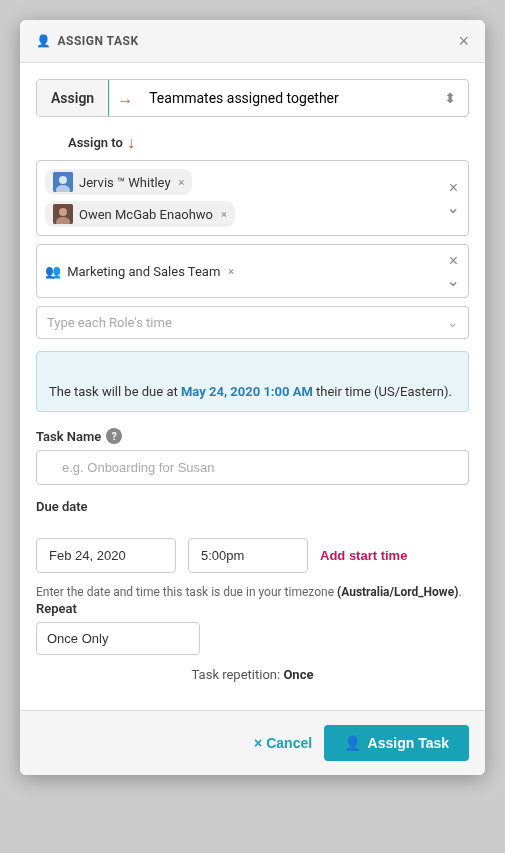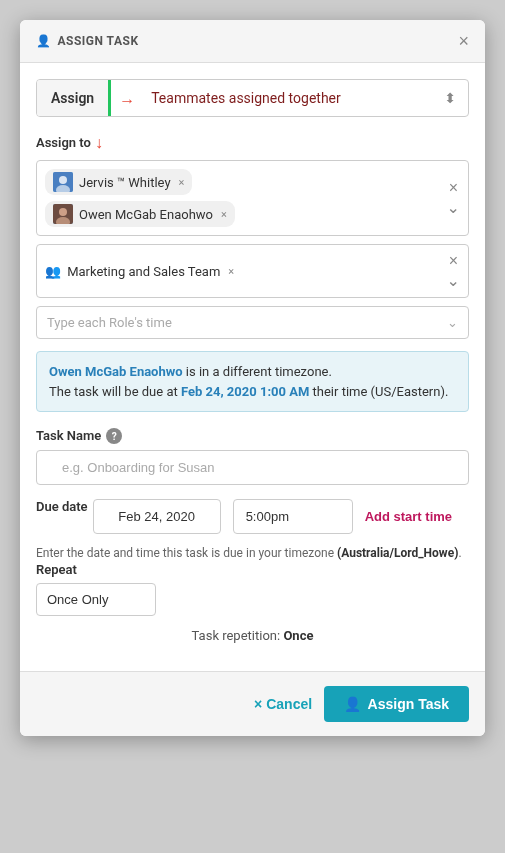--- a/index.html
+++ b/index.html
@@ -56,46 +56,47 @@
       border-radius: 4px;
       overflow: hidden;
       margin-bottom: 16px;
     }
     .assign-label {
       background: #f5f5f5;
       padding: 10px 14px;
       font-weight: 600;
       color: #333;
       white-space: nowrap;
-      border-right: 3px solid #22c55e;
+      border-right: 1px solid #22c55e;
     }
     .assign-arrow {
       padding: 0 8px;
       color: #e74c3c;
       font-size: 16px;
     }
     .assign-select-value {
       flex: 1;
       padding: 10px 8px;
-      color: #7f1d1d;
+      color: #000000;
       font-size: 14px;
     }
     .assign-select-chevron {
       padding: 10px 12px;
       color: #888;
       cursor: pointer;
     }
     .section-label {
       font-size: 13px;
       font-weight: 600;
       color: #333;
       margin-bottom: 8px;
       display: flex;
       align-items: center;
       gap: 4px;
+      margin-left: 32px;
     }
     .red-arrow {
       color: #e74c3c;
       font-size: 16px;
     }
     .assignees-box {
       border: 1px solid #ccc;
       border-radius: 4px;
       padding: 8px;
       margin-bottom: 8px;
@@ -199,21 +200,21 @@
     }
     .task-name-section {
       margin-bottom: 14px;
     }
     .field-label {
       font-size: 13px;
       font-weight: 600;
       color: #333;
       margin-bottom: 6px;
       display: flex;
-      align-items: flex-start;
+      align-items: center;
       gap: 5px;
     }
     .help-icon {
       display: inline-flex;
       align-items: center;
       justify-content: center;
       width: 16px;
       height: 16px;
       background: #888;
       color: #fff;
@@ -234,32 +235,32 @@
       color: #aaa;
     }
     .date-time-row {
       display: flex;
       align-items: flex-end;
       gap: 12px;
       margin-bottom: 10px;
     }
     .date-field, .time-field {
       display: flex;
-      flex-direction: row;
-      gap: 5px;
+      flex-direction: column;
+      gap: 18px;
     }
     .date-field input, .time-field input {
       padding: 9px 12px;
       border: 1px solid #ccc;
       border-radius: 4px;
       font-size: 13px;
       color: #333;
       outline: none;
     }
-    .date-field input { width: 128px; text-align: center; }
+    .date-field input { width: 140px; }
     .time-field input { width: 120px; }
     .add-start-time {
       color: #be185d;
       font-size: 13px;
       font-weight: 600;
       cursor: pointer;
       background: none;
       border: none;
       padding-bottom: 10px;
     }
@@ -279,21 +280,21 @@
       align-items: center;
     }
     .repeat-select {
       padding: 8px 10px;
       border: 1px solid #ccc;
       border-radius: 4px;
       font-size: 13px;
       color: #333;
       appearance: none;
       background: #fff;
-      width: 120px;
+      width: 164px;
       cursor: pointer;
       outline: none;
     }
     .task-repetition {
       text-align: center;
       font-size: 13px;
       color: #555;
       margin-bottom: 12px;
     }
     .task-repetition b {
@@ -406,22 +407,22 @@
         <button class="icon-btn">⌄</button>
       </div>
     </div>
 
     <div class="roles-input-box">
       <span>Type each Role's time</span>
       <span>⌄</span>
     </div>
 
     <div class="timezone-notice">
-      <span><b>Owen McGab Enaohwo</b><span> is in a different timezone.</span></span><br>
-      <span>The task will be due at </span><b>Feb 24, 2020 1:00 AM</b><span> their time (US/Eastern).</span>
+      <br>
+      <span>The task will be due at </span><b>May 24, 2020 1:00 AM</b><span> their time (US/Eastern).</span>
     </div>
 
     <div class="task-name-section">
       <div class="field-label">
         <span>Task Name</span>
         <span class="help-icon">?</span>
       </div>
       <input class="text-input" type="text" placeholder="e.g. Onboarding for Susan" style="">
     </div>
 

